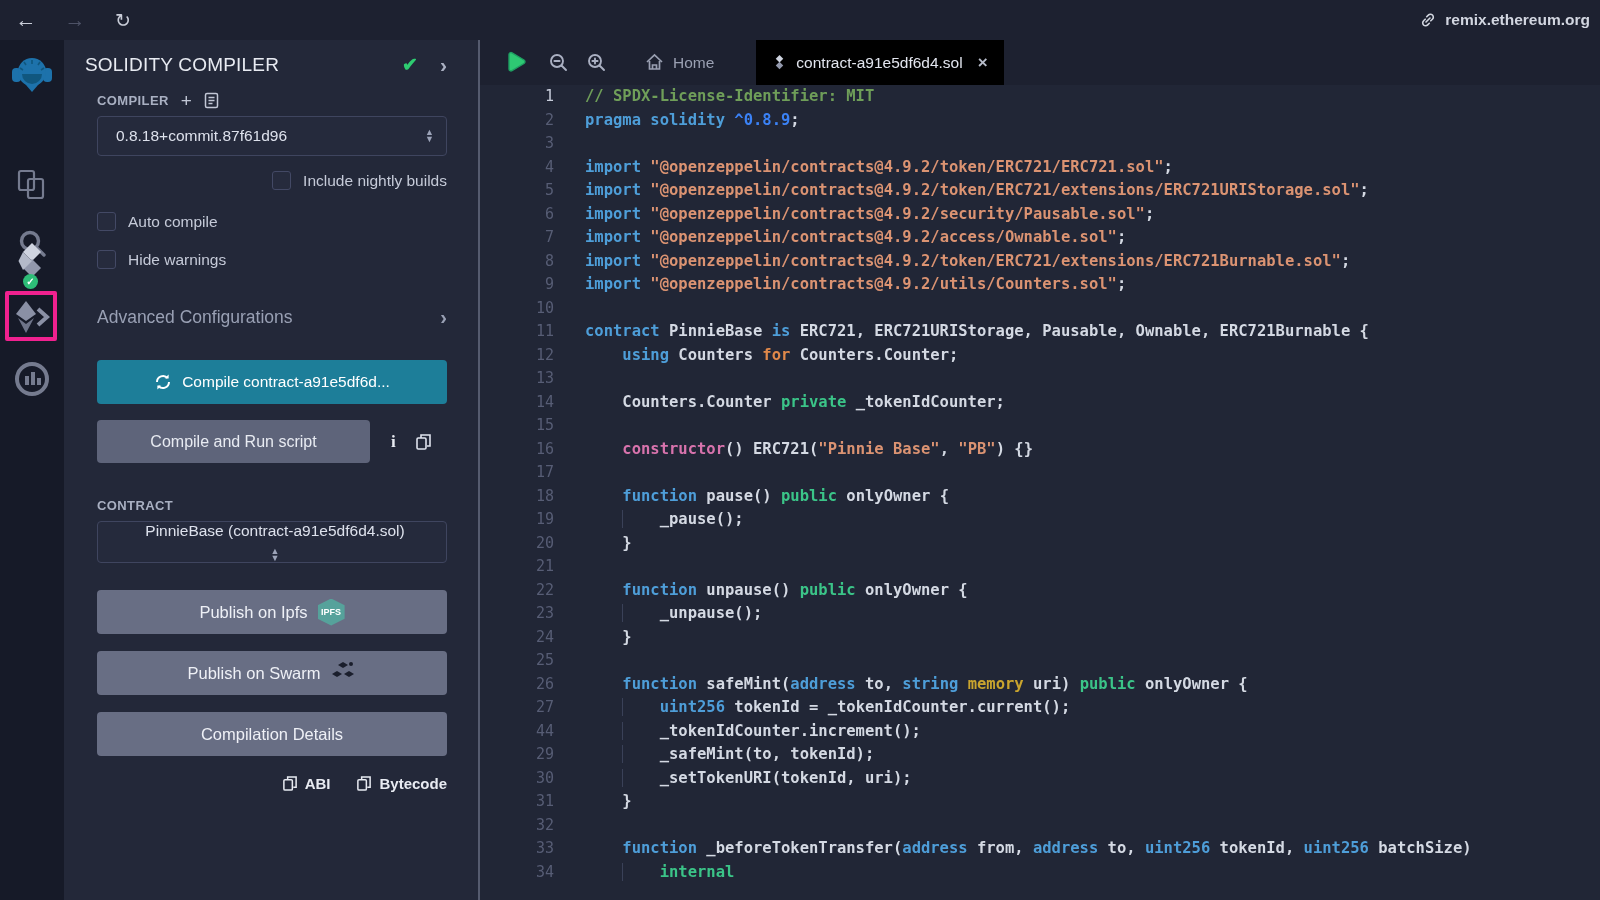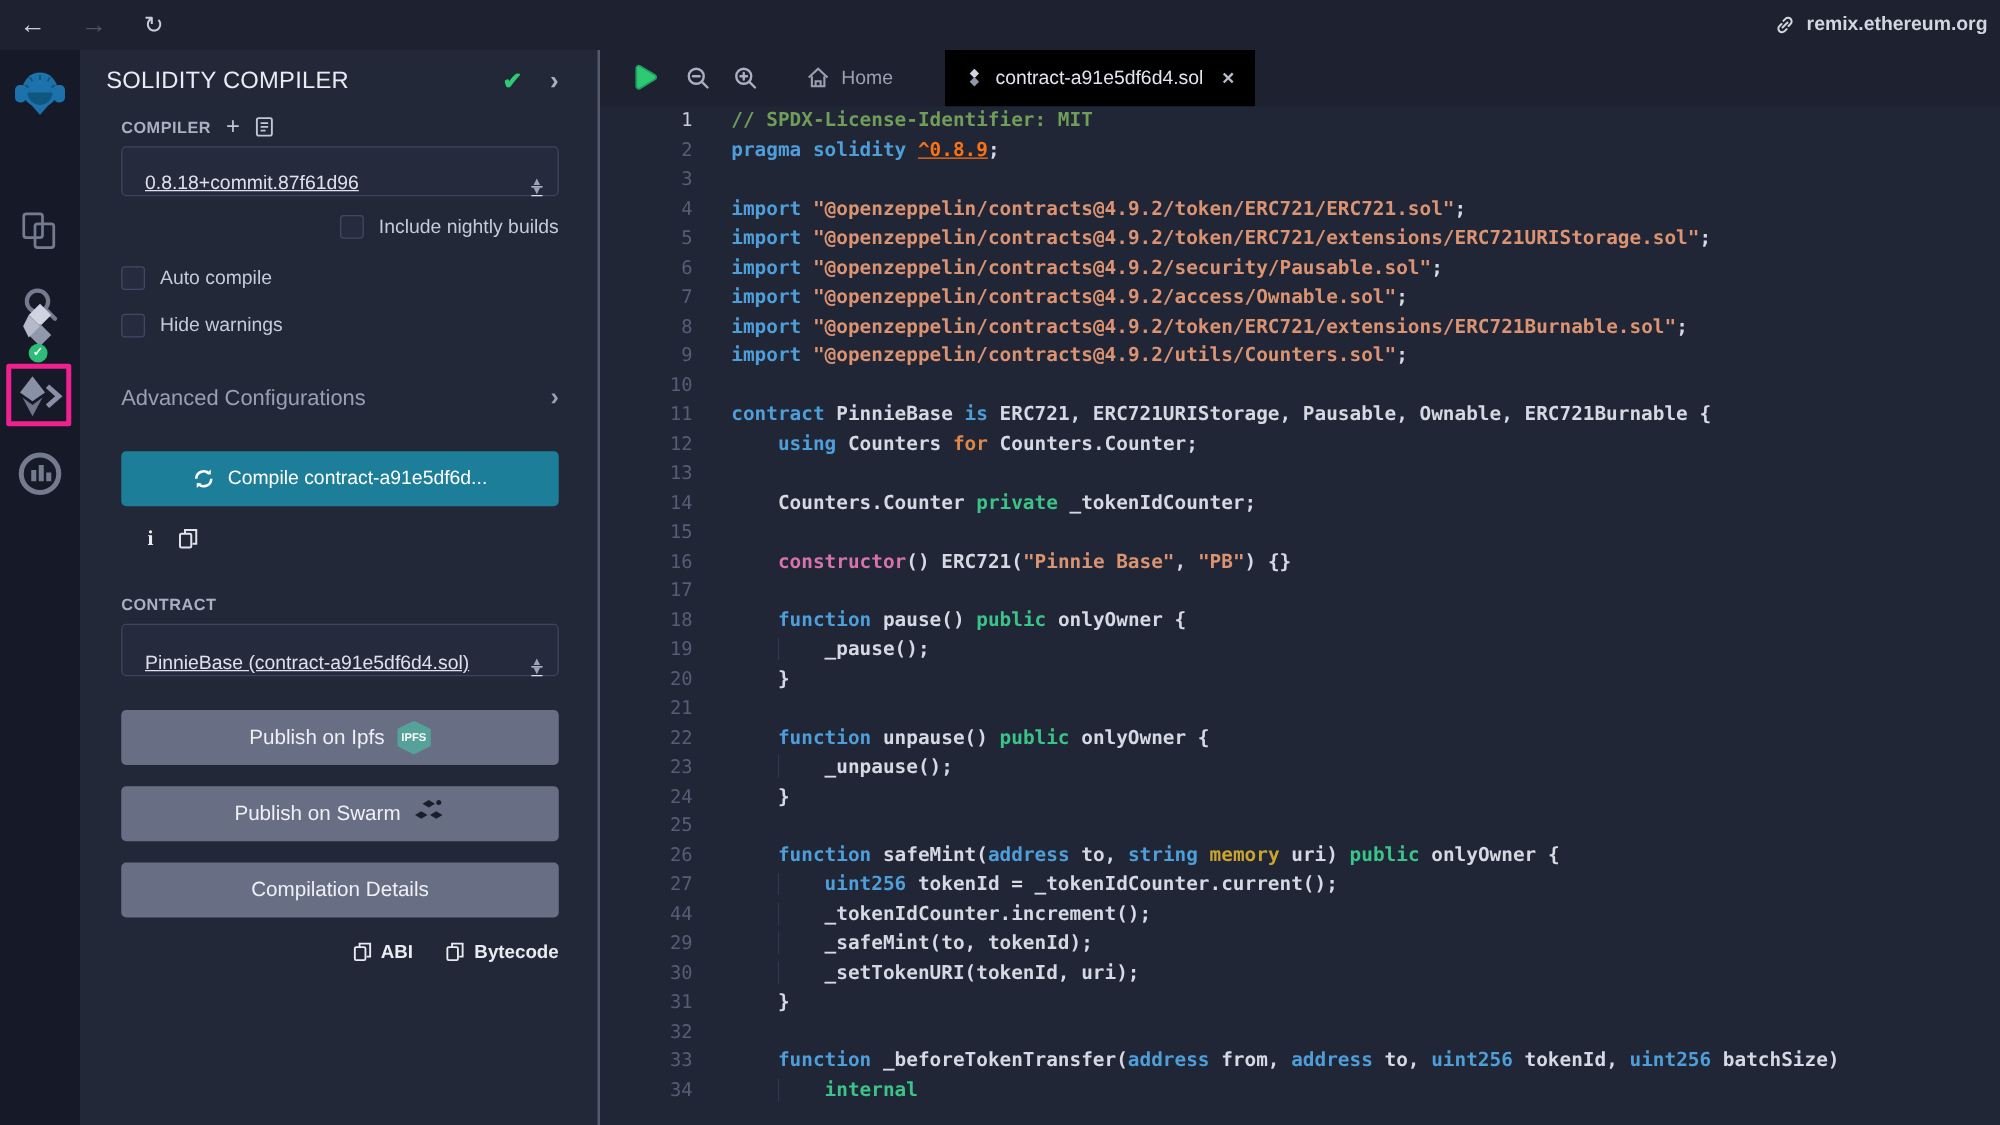--- a/index.html
+++ b/index.html
@@ -35,22 +35,22 @@
   .panel-title { color:#e8ebf2; font-size:19px; font-weight:400; letter-spacing:.2px; }
   .title-check { color:#2ecc71; font-size:19px; font-weight:700; margin-left:auto; }
   .title-chev  { color:#aab0c2; font-size:21px; font-weight:700; margin-left:22px; line-height:18px; }
 
   .lbl-row { display:flex; align-items:center; gap:12px; margin-top:16px; }
   .small-lbl { color:#a9b0c2; font-size:13px; font-weight:600; letter-spacing:.4px; }
   .plus-ic { color:#c2c7d6; font-size:19px; font-weight:400; line-height:14px; cursor:pointer; }
   .doc-ic  { cursor:pointer; display:flex; }
 
   .select { margin-top:7px; height:40px; background:#252a3c; border:1px solid #3f455f;
-    border-radius:4px; display:flex; align-items:flex-end; padding:0 12px 0 18px;
-    color:#dde1ec; font-size:15.5px; cursor:pointer;text-decoration:underline; }
+    border-radius:4px; display:flex; align-items:center; padding:0 12px 0 18px;
+    color:#dde1ec; font-size:15.5px; cursor:pointer; }
   .select .sval { flex:1; white-space:nowrap; overflow:hidden; }
   .sort { display:flex; flex-direction:column; line-height:7px; font-size:9px; color:#9ca3b8; }
 
   .chk-row { display:flex; align-items:center; gap:12px; margin-top:22px; }
   .chk-row.right { justify-content:flex-end; margin-top:15px; }
   .chk { width:19px; height:19px; background:#262b3d; border:1px solid #434965; border-radius:3px; cursor:pointer; flex:none; }
   .chk-lbl { color:#c5cad8; font-size:15.5px; cursor:pointer; }
 
   .adv-row { display:flex; align-items:center; margin-top:37px; cursor:pointer; }
   .adv-lbl { color:#99a0b4; font-size:17.5px; }
@@ -59,21 +59,21 @@
   .btn { border:none; border-radius:4px; color:#fff; font-family:"Liberation Sans",sans-serif; cursor:pointer;
     display:flex; align-items:center; justify-content:center; gap:10px; }
   .btn-compile { margin-top:31px; width:350px; height:44px; background:#1d7e99; font-size:15.5px; }
   .run-row { display:flex; align-items:center; margin-top:16px; }
   .btn-run { width:273px; height:43px; background:#5e647a; font-size:16px; color:#e8ebf2; }
   .info-ic { margin-left:21px; color:#e8ebf2; font-size:17px; font-weight:800; font-family:"Liberation Serif",serif; cursor:pointer; }
   .copy-ic { cursor:pointer; display:flex; }
   .run-copy { margin-left:19px; }
 
   .contract-lbl { margin-top:35px; }
-  .select.contract { margin-top:8px; height:42px; }
+  .select.contract { margin-top:8px; height:42px;flex-direction:column; }
 
   .btn-pub { width:350px; height:44px; background:#686e84; font-size:16.5px; color:#eef0f6; }
   .pub1 { margin-top:27px; }
   .pub2 { margin-top:17px; }
   .pub3 { margin-top:17px; }
   .ipfs-badge { width:27px; height:27px; background:#56a29b; color:#fff; font-size:9px; font-weight:700;
     display:flex; align-items:center; justify-content:center;
     clip-path:polygon(50% 0,100% 25%,100% 75%,50% 100%,0 75%,0 25%); }
 
   .abi-row { display:flex; justify-content:flex-end; align-items:center; gap:26px; margin-top:19px; }
@@ -98,21 +98,21 @@
   .code { flex:1; padding-left:15px; font-family:"DejaVu Sans Mono",monospace; font-size:15.5px;
     font-weight:700; line-height:23.5px; color:#d4d9e3; white-space:pre; overflow:hidden; }
   .code .pln { color:#d4d9e3; }
   .code .kw  { color:#4e9ed9; }
   .code .str { color:#db9372; }
   .code .cmt { color:#6f9e59; }
   .code .vis { color:#3bc488; }
   .code .mod { color:#c9a42e; }
   .code .ctor{ color:#d873ad; }
   .code .ctl { color:#e0884a; }
-  .code .num { color:#f97316;text-decoration:underline; }
+  .code .num { color:#3b82f6; }
   .code .g   { box-shadow:inset 1px 0 0 #3a4158; }
 </style>
 </head>
 <body>
 
 <div class="topbar">
   <span class="nav-ic back">←</span>
   <span class="nav-ic fwd">→</span>
   <span class="nav-ic rel">↻</span>
   <div class="spacer"></div>
@@ -228,20 +228,23 @@
       <svg width="18" height="18" viewBox="0 0 18 18" fill="none">
         <path d="M15 9a6 6 0 01-10.6 3.8M3 9a6 6 0 0110.6-3.8" stroke="#fff" stroke-width="2"></path>
         <path d="M14.6 1.6v4l-3.8-.4z" fill="#fff"></path>
           <path d="M3.4 16.4v-4l3.8.4z" fill="#fff"></path>
       </svg>
     </span>
     <span>Compile contract-a91e5df6d...</span>
   </button>
 
   <div class="run-row">
+    <button class="btn btn-run">
+      <span>Compile and Run script</span>
+    </button>
     <span class="info-ic">i</span>
     <span class="copy-ic run-copy">
       <svg width="17" height="18" viewBox="0 0 17 18" fill="none" stroke="#dfe3ee" stroke-width="1.6">
         <rect x="2" y="5" width="9" height="11" rx="1.2"></rect>
           <path d="M6 5V2h9v11h-3"></path>
       </svg>
     </span>
   </div>
 
   <div class="lbl-row contract-lbl">

